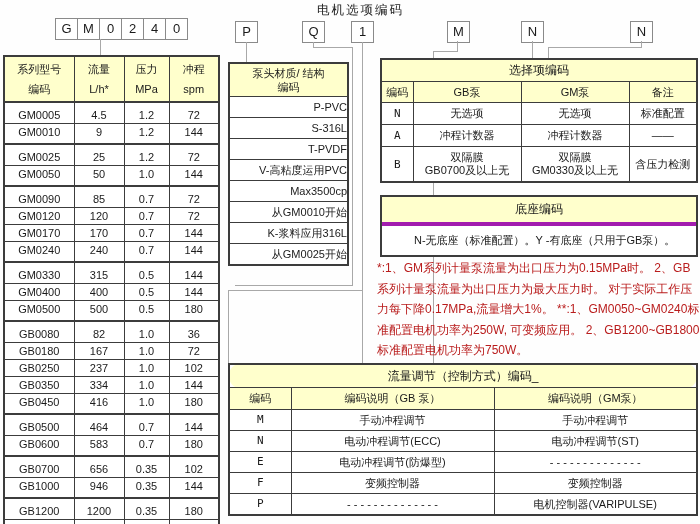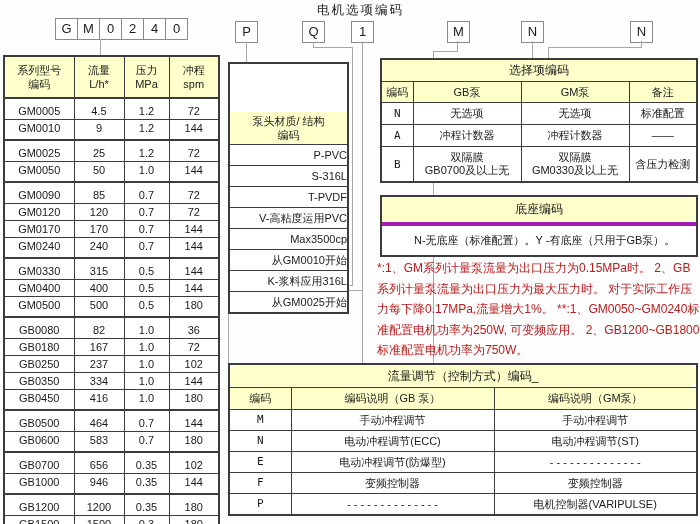--- a/index.html
+++ b/index.html
@@ -16,30 +16,30 @@
 
   
   .conn { position:absolute; background:#a8a8a8; }
 
   
   table { border-collapse:collapse; table-layout:fixed; }
   th, td { border:1px solid #3c3c3c; text-align:center; font-weight:normal; }
 
   
   .series { position:absolute; left:3px; top:55px; width:215px; border:2px solid #3c3c3c; background:#fff; }
-  .series th { background:#ffffcc; font-size:11px; line-height:14px; white-space:pre-line; height:36px; padding:2px 0; }
+  .series th { background:#ffffcc; font-size:11px; line-height:20px; white-space:pre-line; height:36px; padding:2px 0; }
   .series td { font-size:11px; line-height:16px; padding:0 1px; }
   .series tbody { border-top:2px solid #3c3c3c; }
   .series tbody tr:first-child td { padding-top:4px; }
   .series tbody tr:last-child td { padding-bottom:3px; }
 
   
   .pumphead { position:absolute; left:228px; top:62px; width:117px; border:2px solid #3c3c3c; background:#fff; }
   .ph-header { background:#ffffcc; border-bottom:1px solid #3c3c3c; text-align:center; font-size:11px;
-               line-height:14px; padding:2px 0; white-space:pre-line;margin-top:48px; }
+               line-height:14px; padding:2px 0; white-space:pre-line; }
   .ph-item { border-bottom:1px solid #3c3c3c; text-align:right; font-size:11px; height:20px; line-height:20px;
              white-space:nowrap; overflow:hidden; }
   .ph-list > .ph-item:last-child { border-bottom:none; }
 
   
   .opt { position:absolute; left:380px; top:58px; width:316px; border:2px solid #3c3c3c; background:#fff; }
   .opt .title th { background:#ffffcc; font-size:12px; height:19px; }
   .opt thead th { background:#ffffcc; font-size:11px; height:18px; }
   .opt td { font-size:11px; line-height:13px; padding:4px 1px; white-space:pre-line; }
   .mono { font-family:"DejaVu Sans Mono","Liberation Mono",monospace; }

